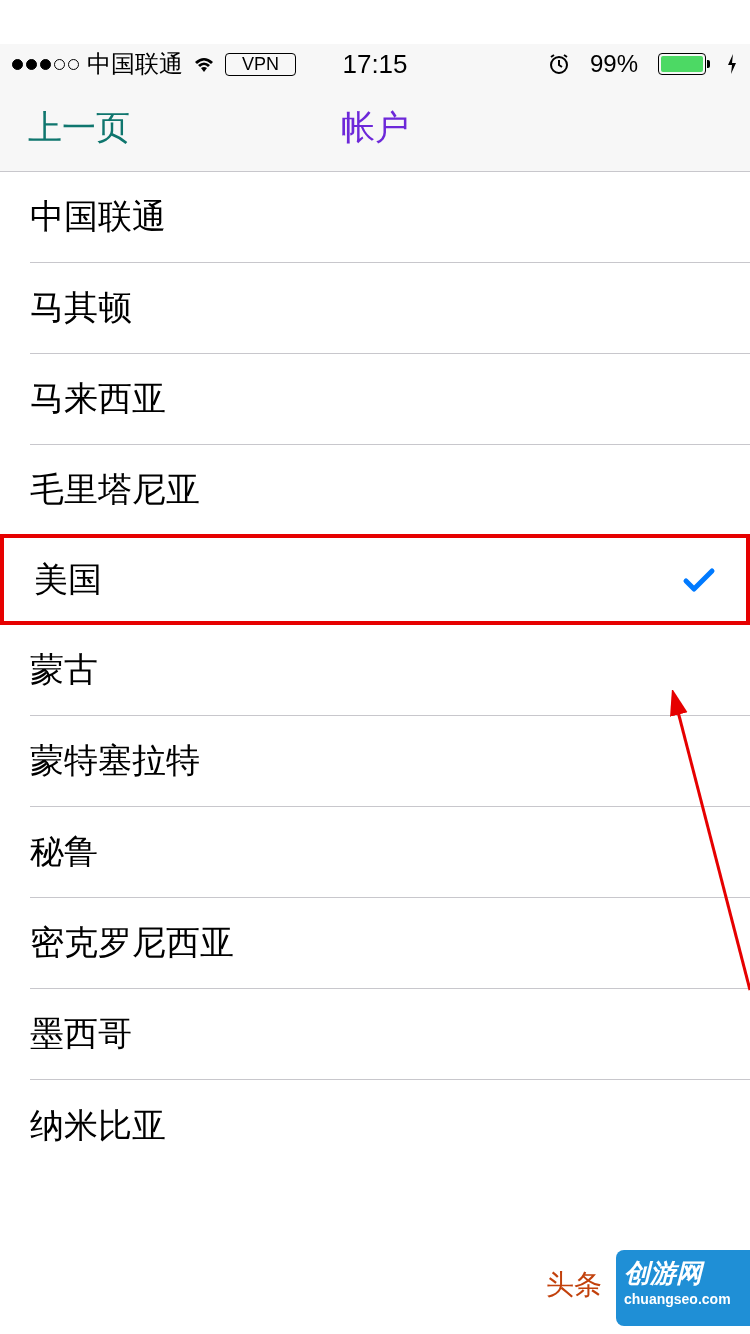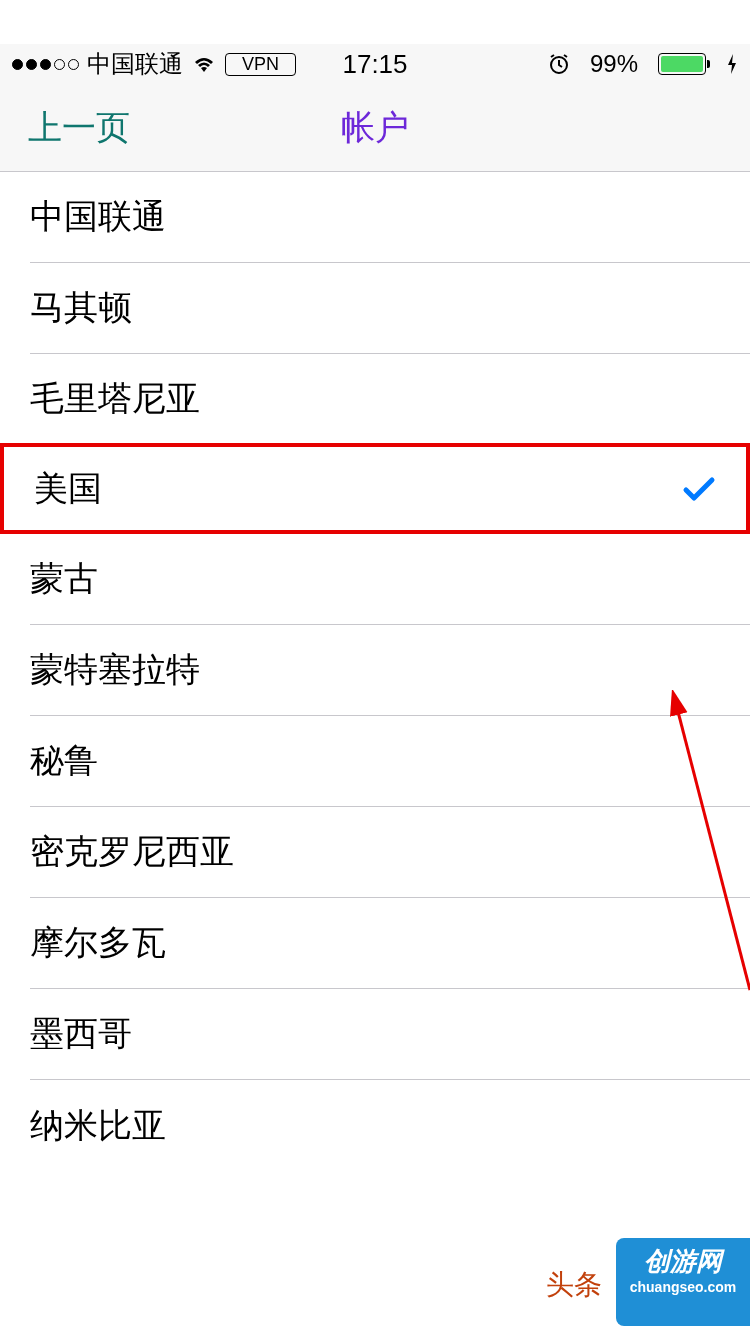--- a/index.html
+++ b/index.html
@@ -115,25 +115,24 @@
       left: 665px;
       width: 100px;
       height: 320px;
       pointer-events: none;
     }
     .watermark-badge {
       position: absolute;
       right: 0;
       bottom: 8px;
       width: 134px;
-      height: 88px;
+      height: 76px;
       background: #1f8fd6;
       border-radius: 8px 0 0 8px;
       color: #fff;
-      text-align: center;
       padding: 6px 8px;
     }
     .watermark-badge .line1 { font-size: 26px; font-style: italic; font-weight: bold; }
     .watermark-badge .line2 { font-size: 14px; font-weight: bold; }
     .source-text {
       position: absolute;
       right: 148px;
       bottom: 30px;
       font-size: 28px;
       color: #c2410c;
@@ -181,42 +180,42 @@
 </div>
 
 <div class="list" id="country-list">
     <div class="list-item">
       <span>中国联通</span>
     </div>
     <div class="list-item">
       <span>马其顿</span>
     </div>
     <div class="list-item">
+      <span>马来西亚</span>
+    </div>
+    <div class="list-item">
       <span>毛里塔尼亚</span>
     </div>
     <div class="list-item highlighted">
       <span>美国</span>
       <svg class="check-icon" viewBox="0 0 34 34">
         <path d="M4 18 L12 26 L30 8" stroke="#007aff" stroke-width="5" fill="none" stroke-linecap="round" stroke-linejoin="round"></path>
       </svg>
     </div>
     <div class="list-item">
       <span>蒙古</span>
     </div>
     <div class="list-item">
       <span>蒙特塞拉特</span>
     </div>
     <div class="list-item">
       <span>秘鲁</span>
     </div>
     <div class="list-item">
       <span>密克罗尼西亚</span>
-    </div>
-    <div class="list-item">
-      <span>摩尔多瓦</span>
     </div>
     <div class="list-item">
       <span>墨西哥</span>
     </div>
     <div class="list-item last">
       <span>纳米比亚</span>
     </div>
   </div>
 
 <svg class="arrow-line" viewBox="0 0 100 320">

